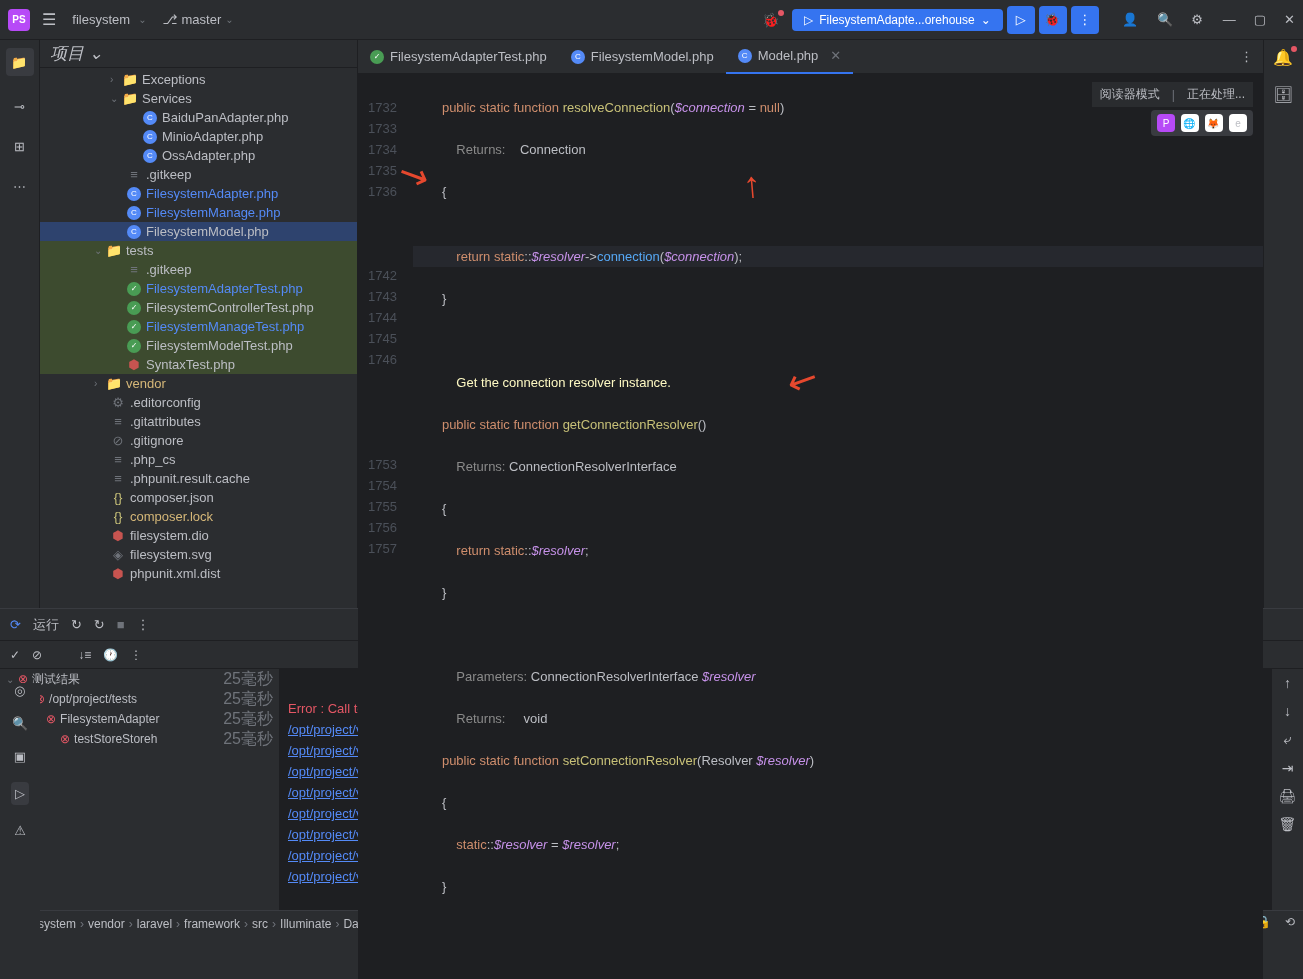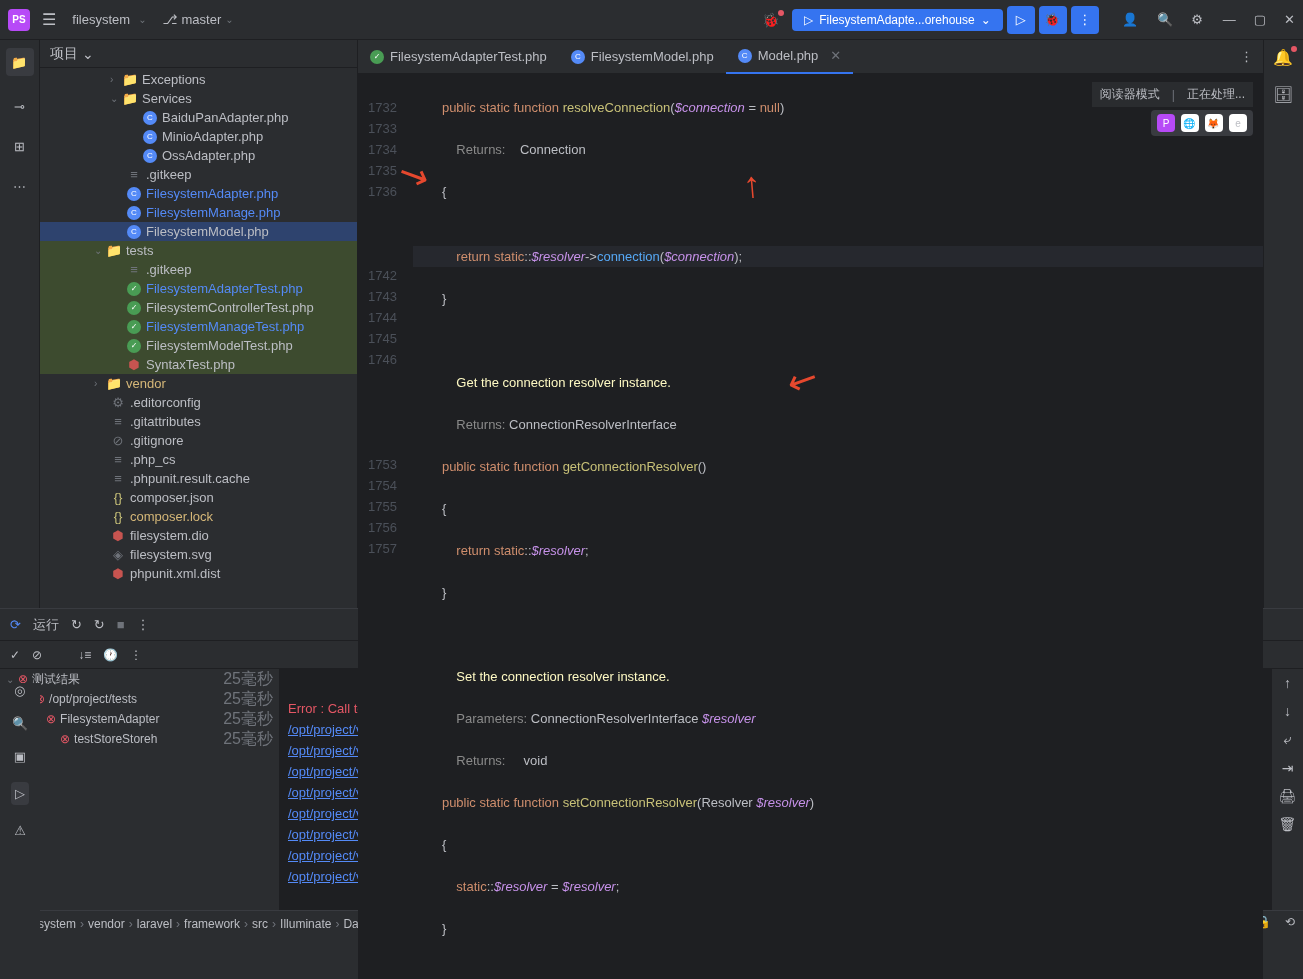--- a/index.html
+++ b/index.html
@@ -15,21 +15,21 @@
 .titlebar .bug::after { content: ''; position: absolute; top: -2px; right: -4px; width: 6px; height: 6px; background: #e55765; border-radius: 50%; }
 .titlebar .run-config { background: #3574f0; color: #fff; padding: 4px 12px; border-radius: 4px; display: flex; align-items: center; gap: 6px; font-size: 12px; }
 .titlebar .run-btn { background: #3574f0; width: 28px; height: 28px; border-radius: 4px; display: flex; align-items: center; justify-content: center; margin-left: 4px; color: #fff; }
 .titlebar .right-icons { display: flex; gap: 18px; margin-left: 24px; align-items: center; color: #bcbec4; }
 .titlebar .win-ctrl { display: flex; gap: 18px; margin-left: 20px; color: #bcbec4; }
 .main { display: flex; height: 568px; }
 .left-rail { width: 40px; background: #2b2d30; border-right: 1px solid #1e1f22; display: flex; flex-direction: column; align-items: center; padding-top: 8px; gap: 20px; }
 .left-rail .ic { width: 20px; height: 20px; color: #bcbec4; cursor: pointer; display: flex; align-items: center; justify-content: center; }
 .left-rail .ic.active { background: #393b40; border-radius: 4px; padding: 4px; width: 28px; height: 28px; }
 .proj-panel { width: 318px; background: #2b2d30; border-right: 1px solid #1e1f22; display: flex; flex-direction: column; }
-.proj-header { height: 28px; display: flex; align-items: center; padding: 0 10px; color: #bcbec4; font-size: 14px; border-bottom: 1px solid #1e1f22; }
+.proj-header { height: 28px; display: flex; align-items: center; padding: 0 10px; color: #bcbec4; font-size: 17px; border-bottom: 1px solid #1e1f22; font-style: italic; }
 .tree { flex: 1; overflow: auto; padding: 2px 0; }
 .tree-item { display: flex; align-items: center; height: 19px; padding-left: 8px; cursor: pointer; font-size: 13px; }
 .tree-item.sel { background: #2e436e; }
 .tree-item.hl { background: #3d4b2f; }
 .tree-item .arr { width: 12px; color: #6f737a; font-size: 10px; }
 .tree-item .fic { width: 16px; margin-right: 4px; display: flex; align-items: center; justify-content: center; }
 .folder-icon { color: #ced0d6; }
 .folder-icon.tests { color: #499c54; }
 .folder-icon.vendor { color: #d5b778; }
 .php-icon { width: 14px; height: 14px; border-radius: 50%; background: #548af7; color: #fff; font-size: 8px; display: flex; align-items: center; justify-content: center; }
@@ -315,27 +315,26 @@
           <div>1757</div>
       </div>
       <div class="code">
 <div>        <span class="kw">public</span> <span class="kw">static</span> <span class="kw">function</span> <span class="fn-def">resolveConnection</span>(<span class="var">$connection</span><span> = </span><span class="kw">null</span>)</div>
 <div>            <span class="doc-label">Returns:</span>    <span class="doc-val">Connection</span></div>
 <div>        {</div>
 <div class="hl-line">            <span class="kw">return</span> <span class="kw">static</span>::<span class="var">$resolver</span>-&gt;<span class="fn">connection</span>(<span class="var">$connection</span>);</div>
 <div>        }</div>
 <div>&nbsp;</div>
 <div>            <span class="doc">Get the connection resolver instance.</span></div>
+<div>        <span class="kw">public</span> <span class="kw">static</span> <span class="kw">function</span> <span class="fn-def">getConnectionResolver</span>()</div>
 <div>            <span class="doc-label">Returns:</span> <span class="doc-val">ConnectionResolverInterface</span></div>
-<div>        <span class="kw">public</span> <span class="kw">static</span> <span class="kw">function</span> <span class="fn-def">getConnectionResolver</span>()</div>
 <div>        {</div>
 <div>            <span class="kw">return</span> <span class="kw">static</span>::<span class="var">$resolver</span>;</div>
 <div>        }</div>
 <div>&nbsp;</div>
-<div>            <span class="doc">Set the connection resolver instance.</span></div>
 <div>            <span class="doc-label">Parameters:</span> <span class="doc-val">ConnectionResolverInterface</span> <span class="var">$resolver</span></div>
 <div>            <span class="doc-label">Returns:</span>     <span class="doc-val">void</span></div>
 <div>        <span class="kw">public</span> <span class="kw">static</span> <span class="kw">function</span> <span class="fn-def">setConnectionResolver</span>(<span class="type" style="">Resolver</span> <span class="var">$resolver</span>)</div>
 <div>        {</div>
 <div>            <span class="kw">static</span>::<span class="var">$resolver</span> = <span class="var">$resolver</span>;</div>
 <div>        }</div>
 <div>&nbsp;</div>
       </div>
       <div class="reader-mode">
         <span>阅读器模式</span>

